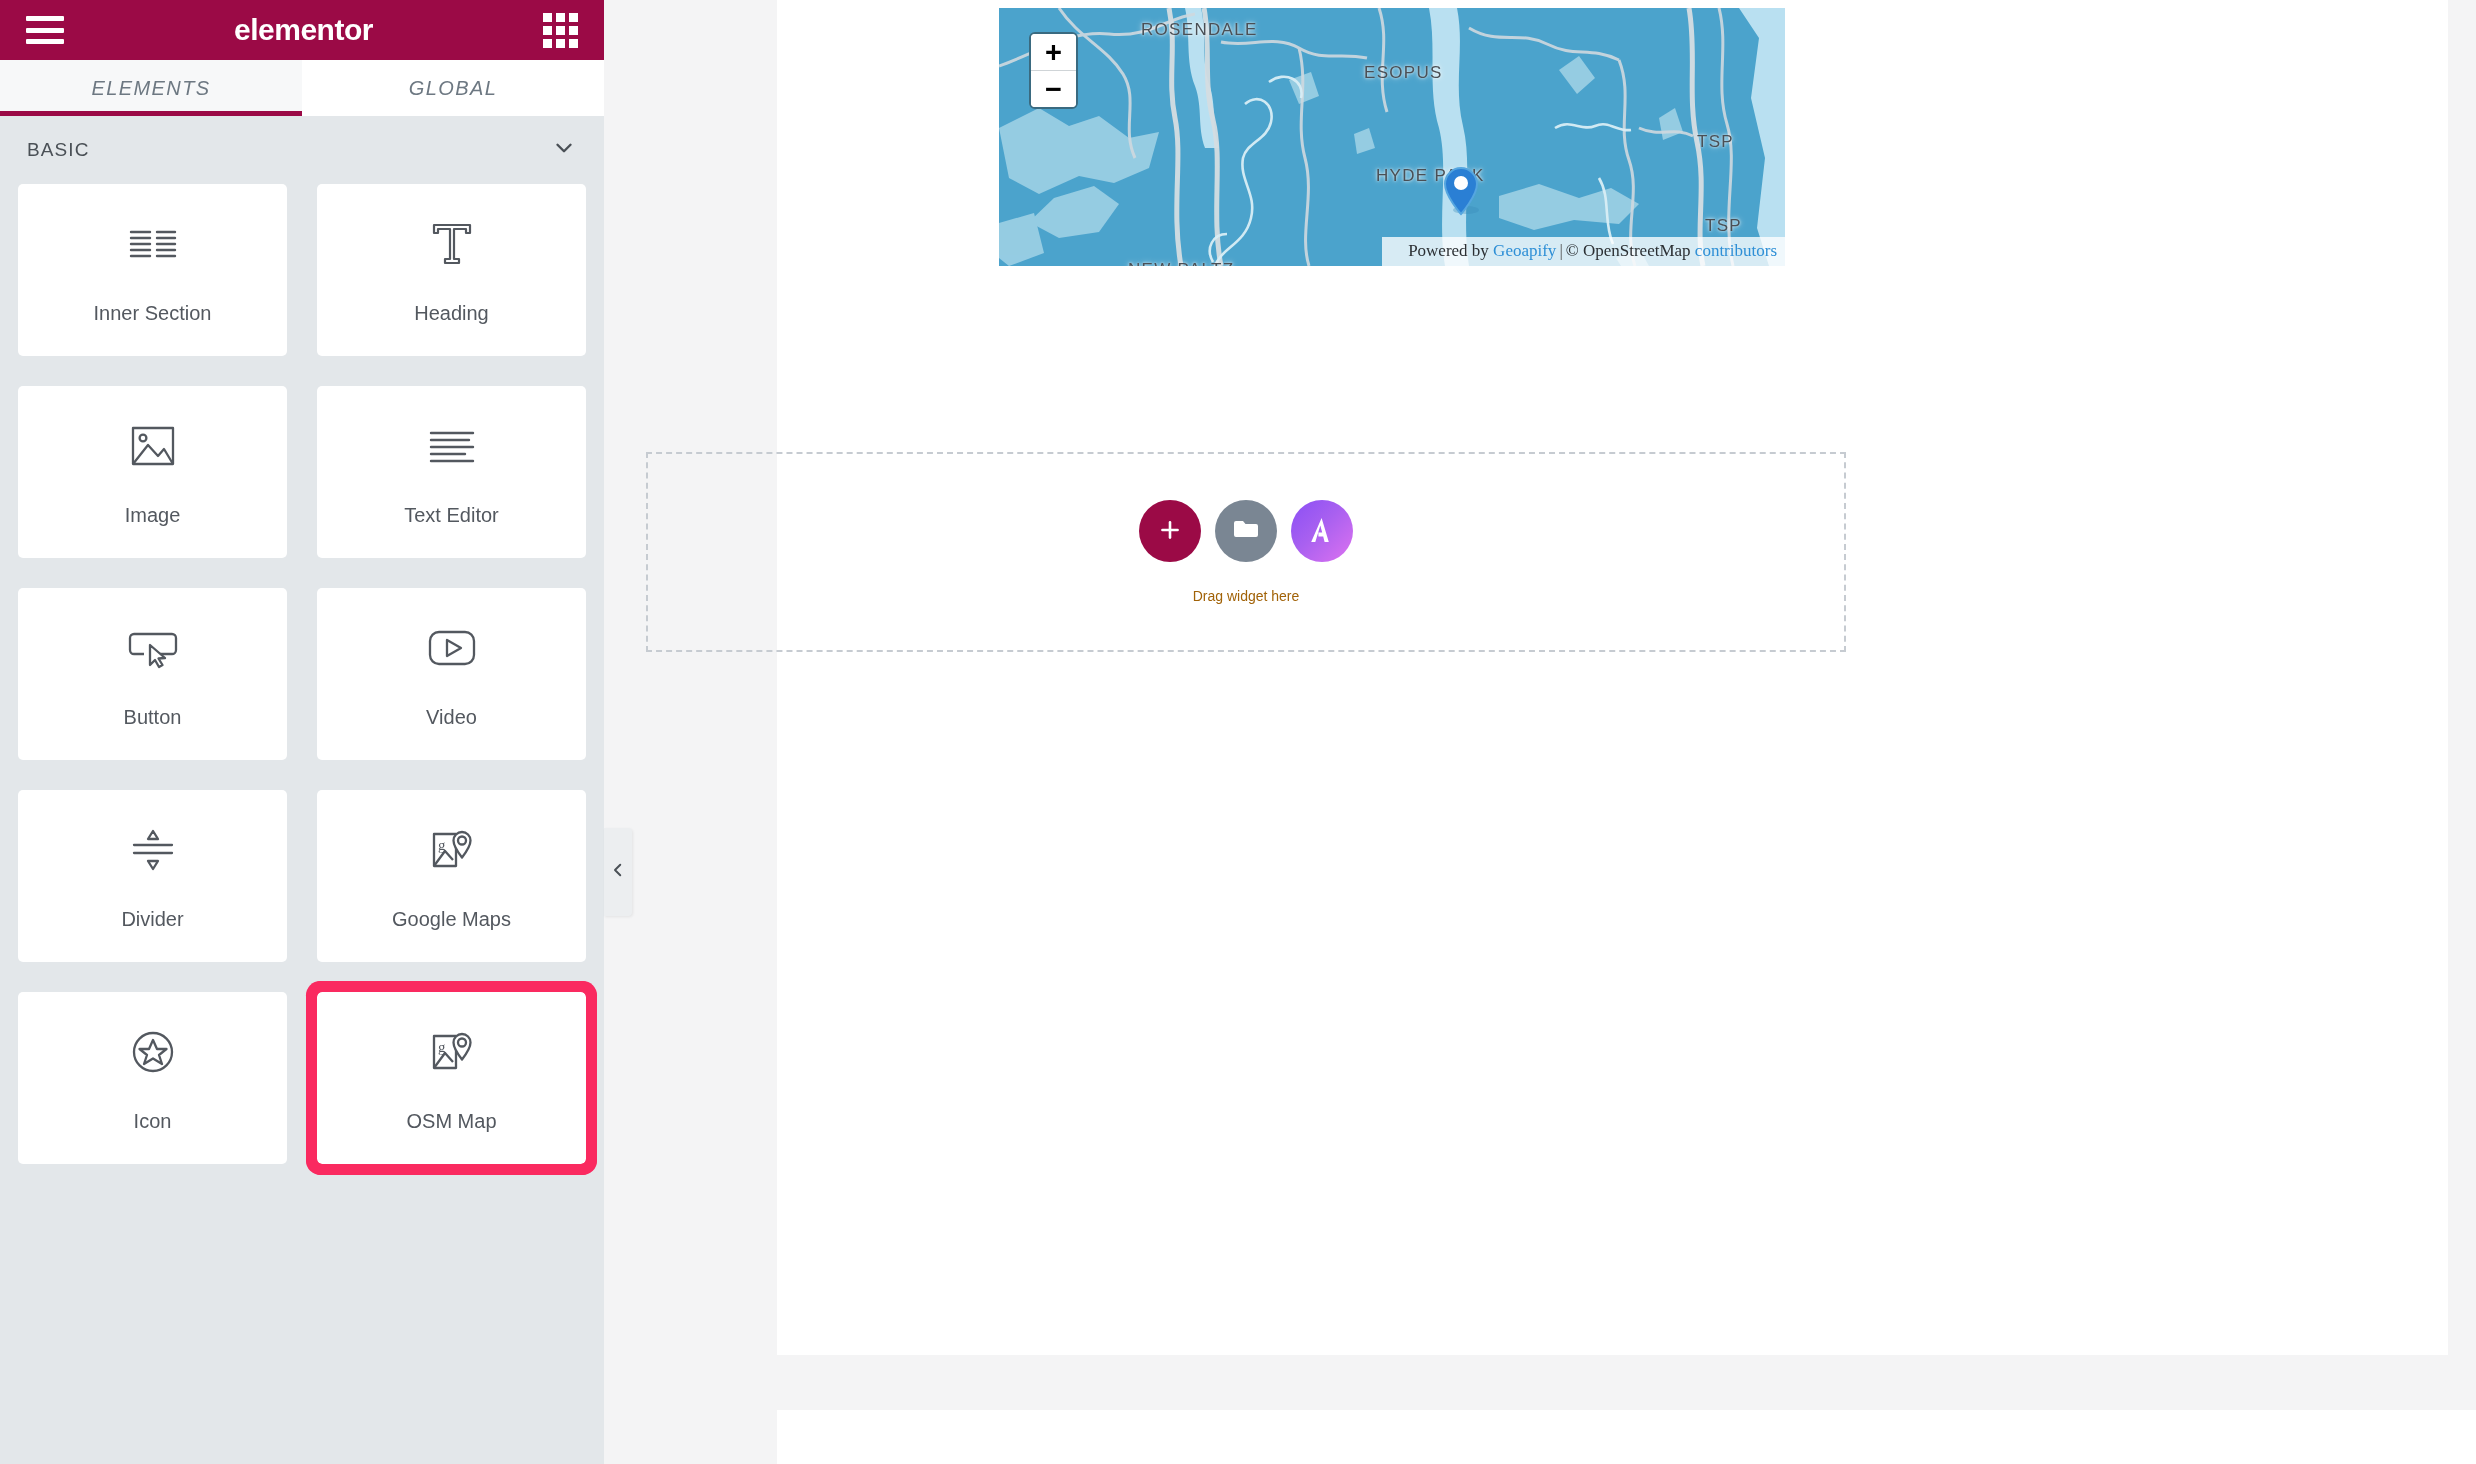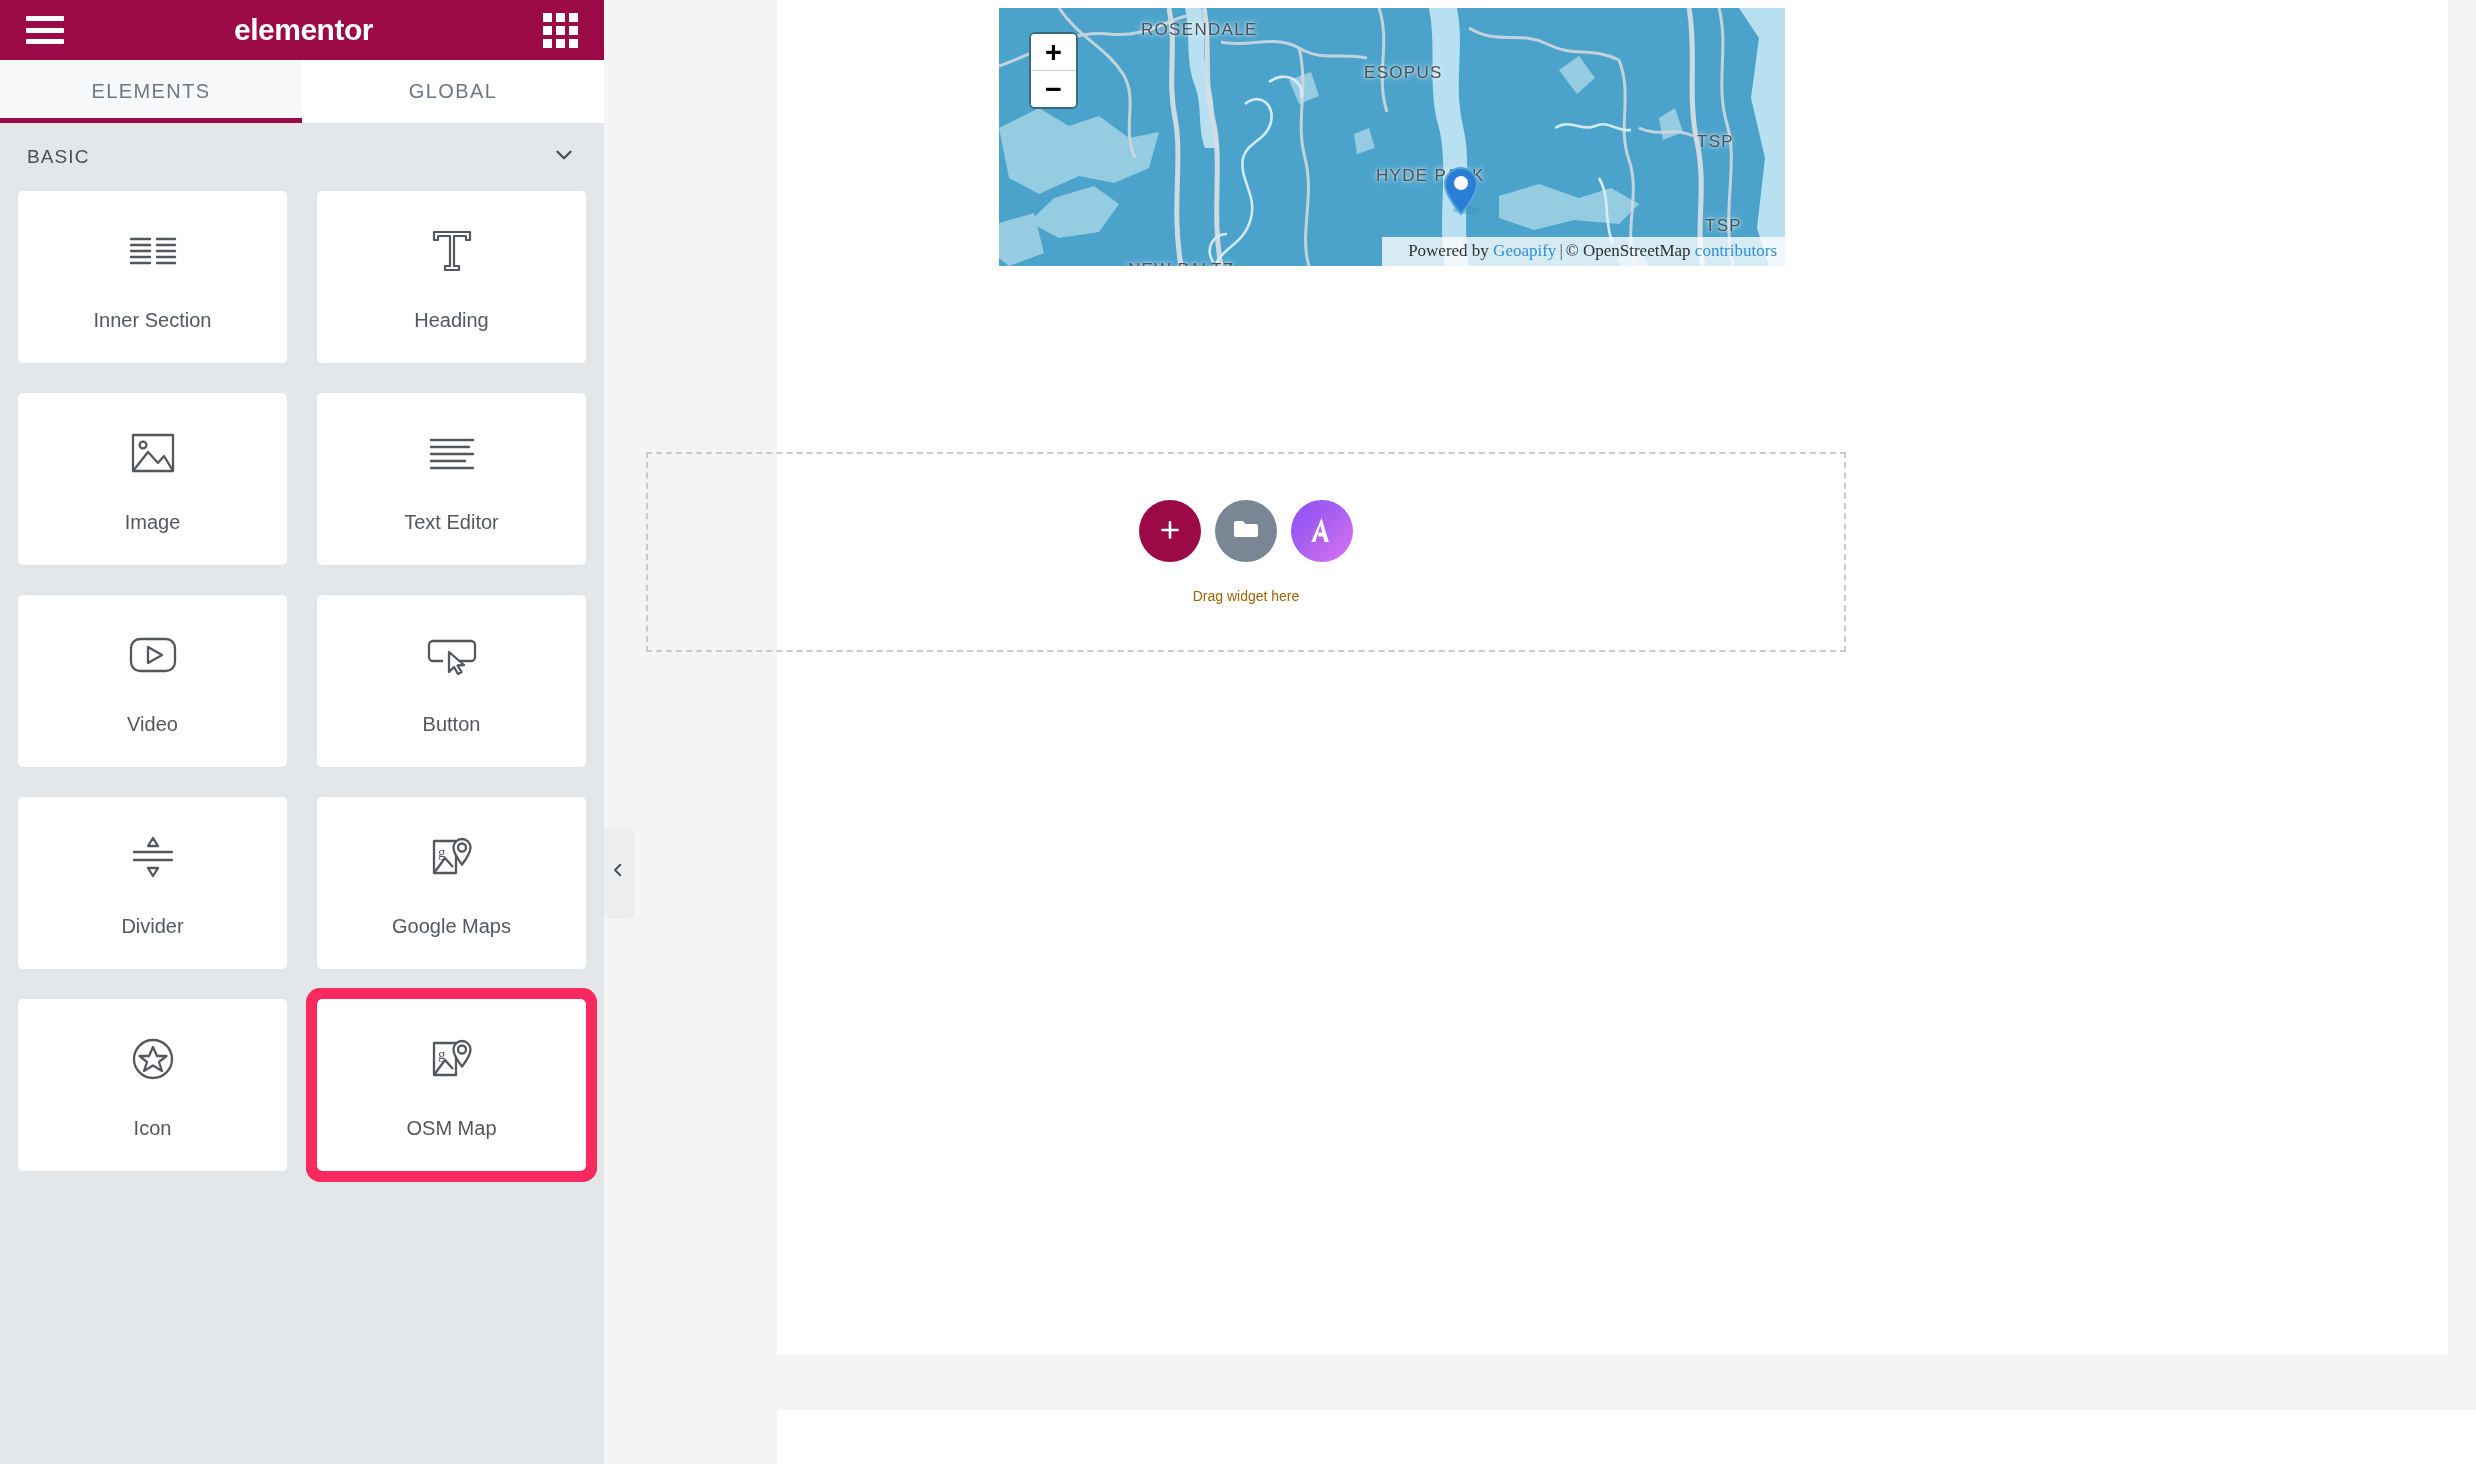--- a/index.html
+++ b/index.html
@@ -28,21 +28,21 @@
                justify-content: space-between; cursor: pointer; }
   .hamburger span { display: block; height: 5px; background: #fff; border-radius: 1px; }
   .brand {
     color: #ffffff; font-size: 30px; font-weight: bold;
     letter-spacing: -0.5px; line-height: 1;
   }
   .grid-icon { display: grid; grid-template-columns: repeat(3, 9px);
                grid-template-rows: repeat(3, 9px); gap: 4px; cursor: pointer; }
   .grid-icon i { background: #fff; display: block; }
 
-  .tabs { height: 63px; display: flex; background: #ffffff; flex: none; }
+  .tabs { height: 56px; display: flex; background: #ffffff; flex: none; font-style: italic; }
   .tab {
     flex: 1; display: flex; align-items: center; justify-content: center;
     font-size: 20px; letter-spacing: 1.4px; color: #6d7882;
     cursor: pointer; background: #f7f8f9; position: relative;
   }
   .tab.inactive { background: #ffffff; }
   .tab.active::after {
     content: ""; position: absolute; left: 0; right: 0; bottom: 0;
     height: 5px; background: #9b0a46;
   }
@@ -267,37 +267,37 @@
             <line x1="6" y1="21" x2="48" y2="21"></line>
               <line x1="6" y1="28" x2="40" y2="28"></line>
             <line x1="6" y1="35" x2="48" y2="35"></line>
           </svg>
         </span>
         <span class="label">Text Editor</span>
       </div>
 
       <div class="widget">
         <span class="glyph">
-          <svg width="54" height="42" viewBox="0 0 54 42" fill="none" stroke="#53585f" stroke-width="2.3" stroke-linejoin="round">
-            <rect x="5" y="5" width="44" height="32" rx="9"></rect>
-            <polygon points="22,13 36,21 22,29"></polygon>
-          </svg>
-        </span>
-        <span class="label">Video</span>
-      </div>
-
-      <div class="widget">
-        <span class="glyph">
           <svg width="54" height="44" viewBox="0 0 54 44" fill="none" stroke="#53585f" stroke-width="2.3" stroke-linejoin="round">
             <path d="M8 8 h38 a4 4 0 0 1 4 4 v12 a4 4 0 0 1 -4 4 h-16"></path>
             <path d="M8 8 a4 4 0 0 0 -4 4 v12 a4 4 0 0 0 4 4 h10"></path>
             <path d="M24 19 L24 39 L29 34 L33 41 L36.5 39 L32.5 32.5 L39 32 Z" fill="#ffffff"></path>
           </svg>
         </span>
         <span class="label">Button</span>
+      </div>
+
+      <div class="widget">
+        <span class="glyph">
+          <svg width="54" height="42" viewBox="0 0 54 42" fill="none" stroke="#53585f" stroke-width="2.3" stroke-linejoin="round">
+            <rect x="5" y="5" width="44" height="32" rx="9"></rect>
+            <polygon points="22,13 36,21 22,29"></polygon>
+          </svg>
+        </span>
+        <span class="label">Video</span>
       </div>
 
       <div class="widget">
         <span class="glyph">
           <svg width="54" height="48" viewBox="0 0 54 48" fill="none" stroke="#53585f" stroke-width="2.3" stroke-linejoin="round">
             <polygon points="27,5 32,13 22,13"></polygon>
             <line x1="8" y1="19" x2="46" y2="19" stroke-linecap="round"></line>
             <line x1="8" y1="27" x2="46" y2="27" stroke-linecap="round"></line>
             <polygon points="27,43 32,35 22,35"></polygon>
           </svg>

